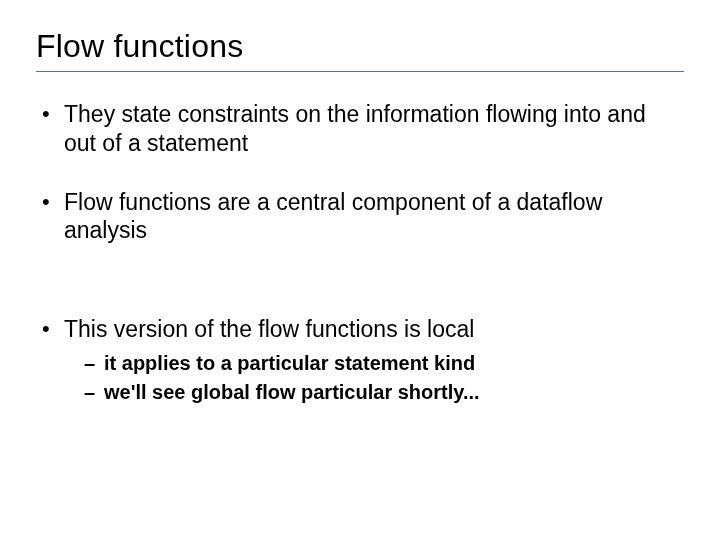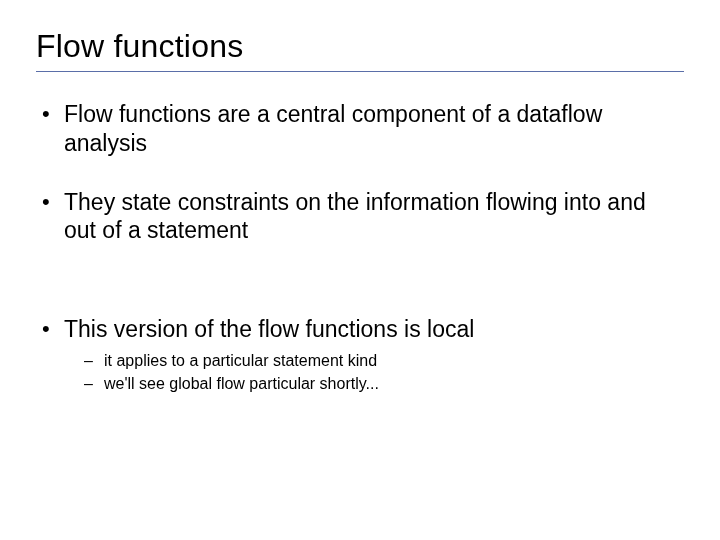--- a/index.html
+++ b/index.html
@@ -45,22 +45,23 @@
     content: "•";
     position: absolute;
     left: 6px;
     top: 0;
     font-size: 22px;
   }
   ul.sub {
     list-style: none;
     padding: 0;
     margin: 6px 0 16px 20px;
-    font-size: 16px;
+    font-size: 20px;
     line-height: 1.35;
+    font-weight: bold;
   }
   ul.sub > li {
     position: relative;
     padding-left: 20px;
     margin-bottom: 2px;
   }
   ul.sub > li::before {
     content: "–";
     position: absolute;
     left: 0;
@@ -71,24 +72,24 @@
   }
 </style>
 </head>
 <body>
 
 <div class="slide">
   <h1 class="title">Flow functions</h1>
   <hr class="title-rule">
   <ul class="bullets">
     <li>
-      <span>Flow functions are a central component of a dataflow analysis</span>
+      <span>They state constraints on the information flowing into and out of a statement</span>
     </li>
     <li>
-      <span>They state constraints on the information flowing into and out of a statement</span>
+      <span>Flow functions are a central component of a dataflow analysis</span>
     </li>
     <li class="extra-gap">
       <span>This version of the flow functions is local</span>
       <ul class="sub">
         <li>
           <span>it applies to a particular statement kind</span>
         </li>
         <li>
           <span>we'll see global flow particular shortly...</span>
         </li>

